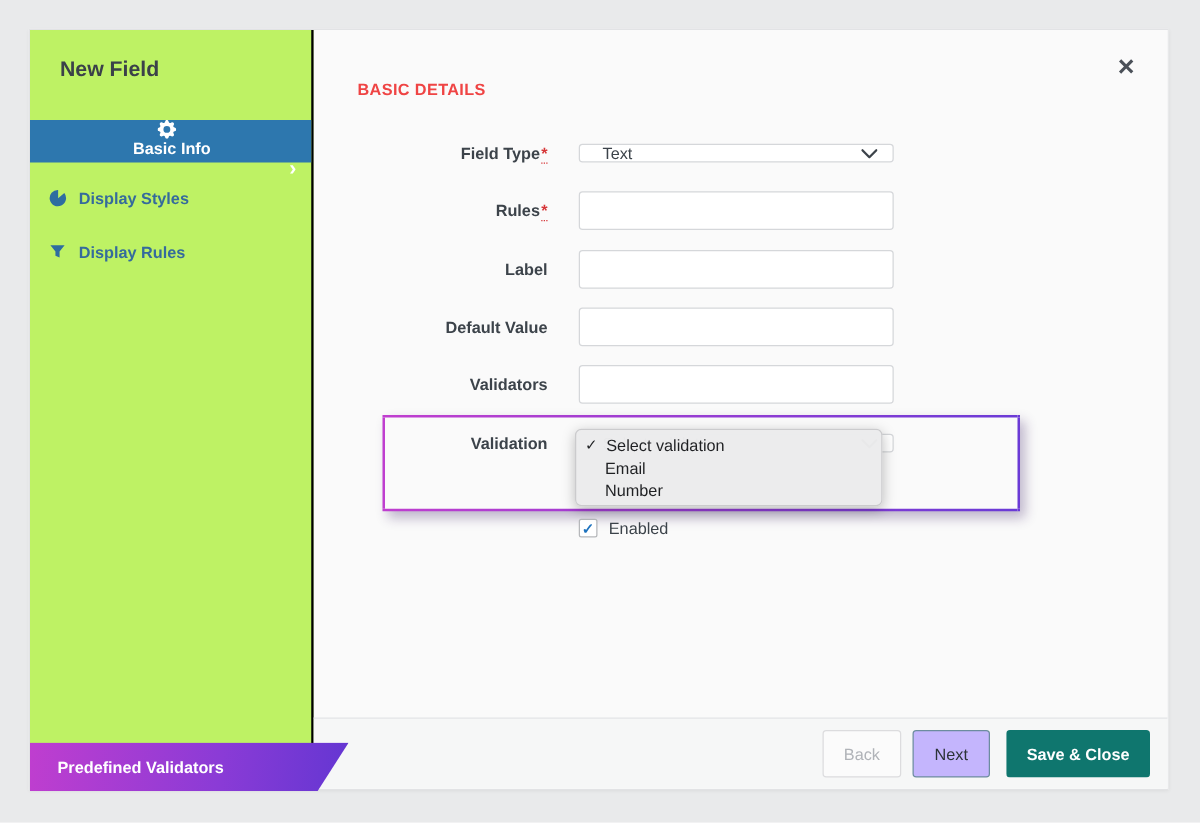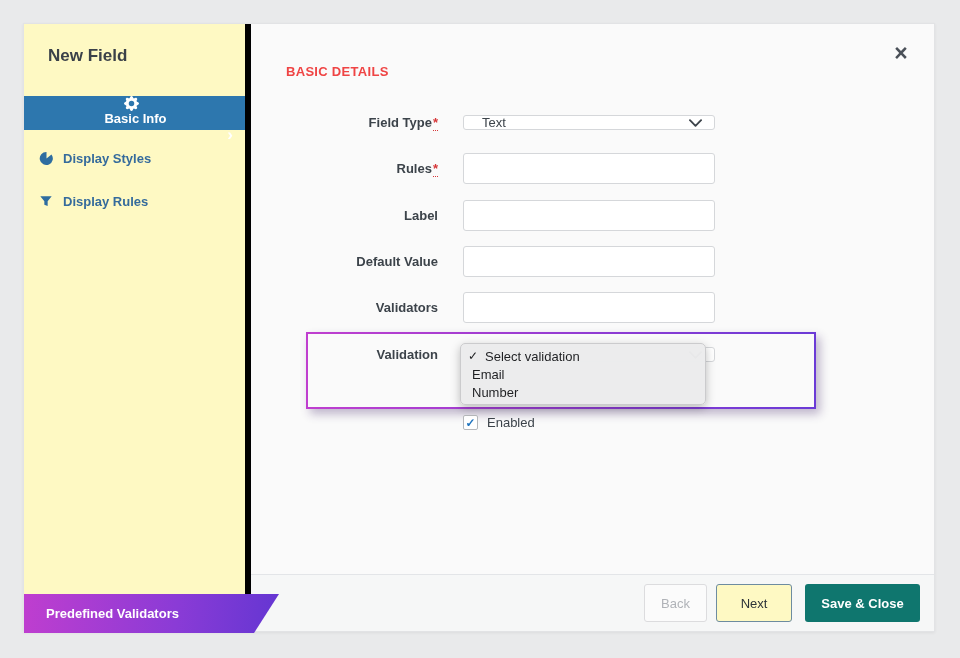--- a/index.html
+++ b/index.html
@@ -11,21 +11,21 @@
     overflow:hidden;
   }
   .modal {
     position:absolute; left:23px; top:23px; width:912px; height:609px;
     background:#fff; border:1px solid #e2e3e5;
     box-shadow:0 1px 3px rgba(0,0,0,.06);
   }
   
   .sidebar {
     position:absolute; left:0; top:0; bottom:0; width:227px;
-    background:#fef9c3; border-right:6px solid #000000;
+    background:#bef264; border-right:2px solid #000000;
   }
   .sidebar-title {
     position:absolute; left:24px; top:22px;
     font-size:17px; font-weight:700; color:#3b4149;
   }
   .nav { position:absolute; top:72px; left:0; right:0; }
   .nav-item {
     display:flex; align-items:center; height:30px; padding:0 12px 0 14px;
     color:#356b9c; font-size:13px; font-weight:600; cursor:pointer;
   }
@@ -86,42 +86,42 @@
     background:rgba(236,236,237,.98); border:1px solid #cbcbcd; border-radius:5px;
     box-shadow:0 3px 10px rgba(0,0,0,.25);
     padding:3px 0; z-index:3;
   }
   .dropdown-option {
     display:flex; align-items:center; height:18px; padding:0 10px 0 7px;
     font-size:13px; color:#1f2023; cursor:pointer;
   }
   .dropdown-check { width:17px; font-size:12px; color:#1f2023; }
   .dropdown-option .opt-label { margin-left:0; }
-  .dropdown-option.not-selected .opt-label { margin-left:4px; }
+  .dropdown-option.not-selected .opt-label { margin-left:16px; }
   
   .checkbox-row { position:absolute; left:212px; top:391px; display:flex; align-items:center; z-index:2; }
   .checkbox {
     width:15px; height:15px; background:#fff; border:1px solid #b6b8bb; border-radius:2px;
     display:flex; align-items:center; justify-content:center;
     font-size:12px; font-weight:700; color:#1e73be; cursor:pointer; line-height:1;
   }
   .checkbox-label { margin-left:9px; font-size:13px; color:#3c434a; }
   
   .footer {
     position:absolute; left:0; right:0; bottom:0; height:57px;
     background:#f6f7f7; border-top:1px solid #e3e5e8;
     display:flex; align-items:center; justify-content:flex-end; padding-right:14px;
   }
   .btn {
     height:38px; border-radius:3px; font-family:"Liberation Sans", sans-serif;
     font-size:13px; display:flex; align-items:center; justify-content:center;
     cursor:pointer; border:1px solid transparent;text-align:right;
   }
   .btn-back { width:63px; background:#fbfbfb; border-color:#dcdcde; color:#b0b3b8; }
-  .btn-next { width:76px; background:#fef9c3; border-color:#6d8ca0; color:#2c3338; margin-left:9px; }
+  .btn-next { width:62px; background:#c4b5fd; border-color:#6d8ca0; color:#2c3338; margin-left:9px; }
   .btn-primary { width:115px; background:#0f766e; color:#fff; font-weight:700; margin-left:13px; }
   
   .ribbon {
     position:absolute; left:0; top:570px; width:255px; height:39px;
     background:linear-gradient(95deg,#bf3ecf 0%, #8a3bd6 60%, #6436d2 100%);
     clip-path:polygon(0 0, 100% 0, calc(100% - 25px) 100%, 0 100%);
     display:flex; align-items:center; padding-left:22px;
     color:#fff; font-size:13px; font-weight:700; cursor:pointer; z-index:4;
   }
 </style>

